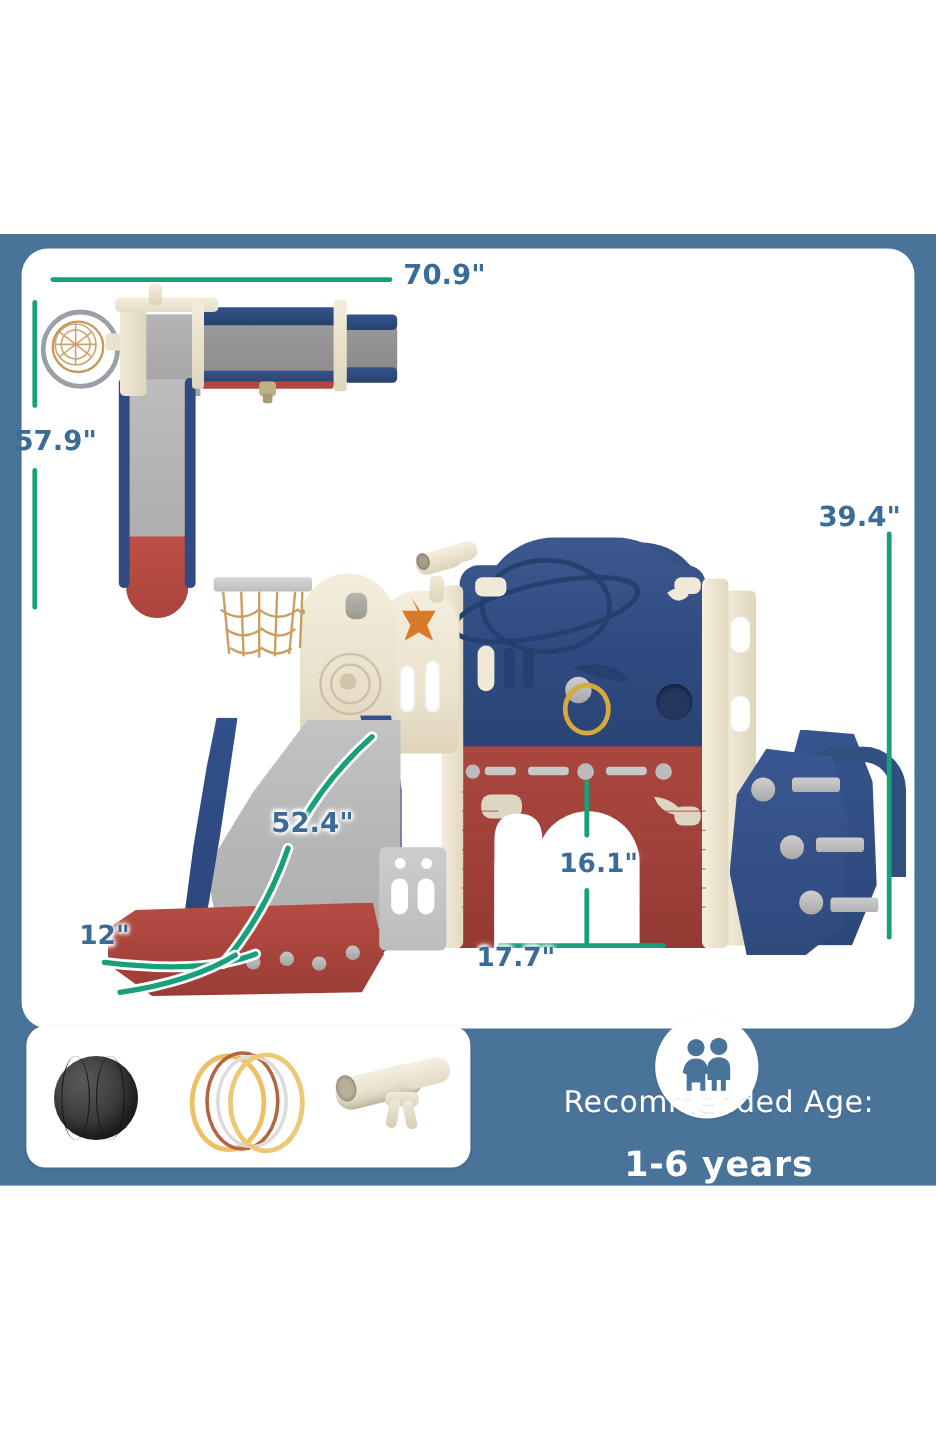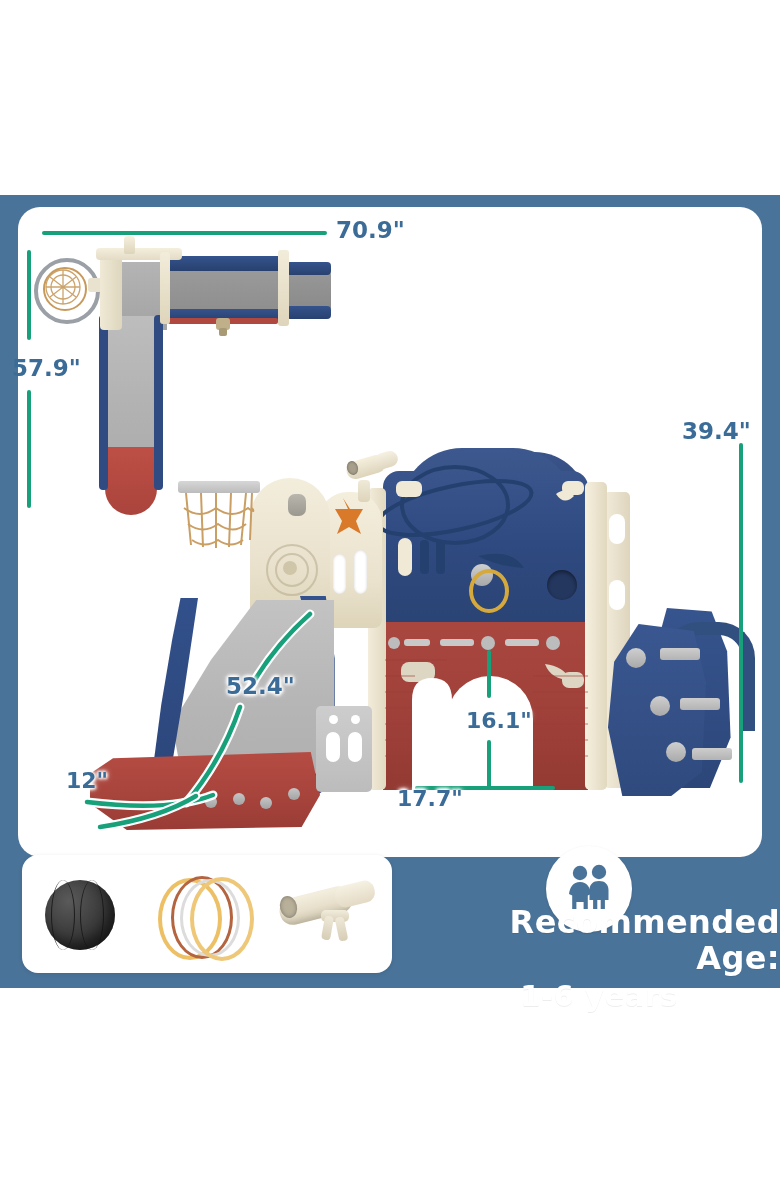--- a/index.html
+++ b/index.html
@@ -20,22 +20,22 @@
     position:absolute;left:18px;top:207px;width:744px;height:650px;
     background:#ffffff;border-radius:22px;
   }
 
   
   .age-block{
     position:absolute;left:418px;top:905px;width:362px;
     text-align:center;color:#ffffff;line-height:1.12;
     text-shadow:0 1px 0 rgba(0,0,0,.07);
   }
-  .age-line1{font-size:32px;font-weight:700;letter-spacing:.4px;text-align:right;}
-  .age-line2{font-size:29px;font-weight:700;letter-spacing:.6px;margin-top:3px;}
+  .age-line1{font-size:25px;font-weight:400;letter-spacing:.4px;}
+  .age-line2{font-size:29px;font-weight:700;letter-spacing:.6px;margin-top:21px;}
 
   .kids-badge{
     position:absolute;left:546px;top:846px;width:86px;height:86px;
     border-radius:50%;background:#ffffff;
     box-shadow:0 1px 3px rgba(0,0,0,.10);
     display:flex;align-items:center;justify-content:center;
   }
 
   
   .acc-card{

